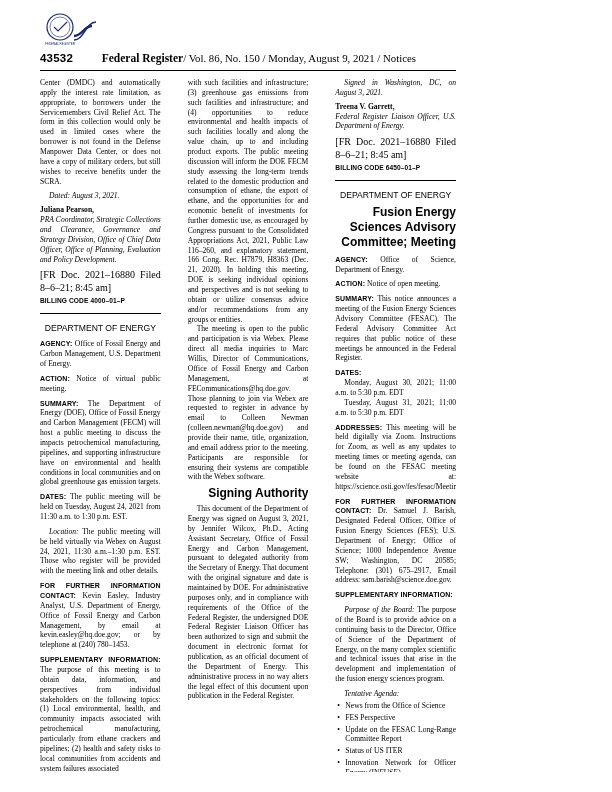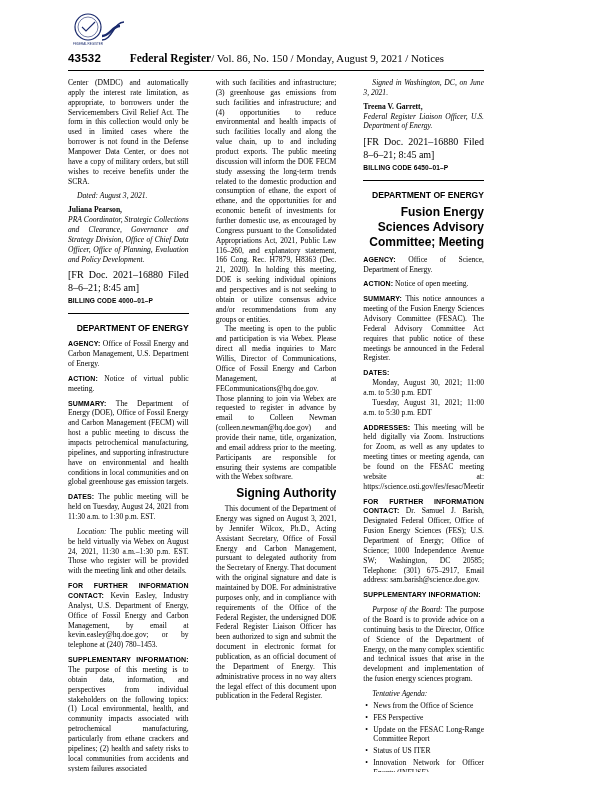--- a/index.html
+++ b/index.html
@@ -14,21 +14,20 @@
     color: #000000;
     position: relative;
     overflow: hidden;
   }
   .page {
     position: relative;
     width: 496px;
     height: 792px;
     box-sizing: border-box;
     padding: 12px;
-    margin-left: 28px;
   }
 
   
   .header {
     position: absolute;
     top: 30px;
     left: 40px;
     right: 40px;
     height: 34px;
   }
@@ -96,23 +95,23 @@
   p {
     margin: 0;
     text-indent: 9px;
   }
   p.noind { text-indent: 0; }
   .sp { margin-top: 5px; }
   .sp2 { margin-top: 7px; }
 
   .agency-head {
     font-family: "Liberation Sans", sans-serif;
-    font-weight: bold;
+    font-weight: normal;
     font-size: 8.6px;
-    text-align: right;
+    text-align: center;
     text-indent: 0;
     margin-top: 9px;
     margin-bottom: 3px;
   }
   .rule-thin {
     border-top: 1px solid #000;
     margin: 7px 0 6px 0;
     width: 100%;
   }
   .subhead {
@@ -226,21 +225,21 @@
     </div>
 
     <div class="col">
       <p class="noind">with such facilities and infrastructure; (3) greenhouse gas emissions from such facilities and infrastructure; and (4) opportunities to reduce environmental and health impacts of such facilities locally and along the value chain, up to and including product exports. The public meeting discussion will inform the DOE FECM study assessing the long-term trends related to the domestic production and consumption of ethane, the export of ethane, and the opportunities for and economic benefit of investments for further domestic use, as encouraged by Congress pursuant to the Consolidated Appropriations Act, 2021, Public Law 116–260, and explanatory statement, 166 Cong. Rec. H7879, H8363 (Dec. 21, 2020). In holding this meeting, DOE is seeking individual opinions and perspectives and is not seeking to obtain or utilize consensus advice and/or recommendations from any groups or entities.</p>
       <p>The meeting is open to the public and participation is via Webex. Please direct all media inquiries to Marc Willis, Director of Communications, Office of Fossil Energy and Carbon Management, at FECommunications@hq.doe.gov. Those planning to join via Webex are requested to register in advance by email to Colleen Newman (colleen.newman@hq.doe.gov) and provide their name, title, organization, and email address prior to the meeting. Participants are responsible for ensuring their systems are compatible with the Webex software.</p>
       <p class="subhead sp2">Signing Authority</p>
       <p>This document of the Department of Energy was signed on August 3, 2021, by Jennifer Wilcox, Ph.D., Acting Assistant Secretary, Office of Fossil Energy and Carbon Management, pursuant to delegated authority from the Secretary of Energy. That document with the original signature and date is maintained by DOE. For administrative purposes only, and in compliance with requirements of the Office of the Federal Register, the undersigned DOE Federal Register Liaison Officer has been authorized to sign and submit the document in electronic format for publication, as an official document of the Department of Energy. This administrative process in no way alters the legal effect of this document upon publication in the Federal Register.</p>
     </div>
 
     <div class="col">
-      <p class="ital-head">Signed in Washington, DC, on June 3, 2021.</p>
+      <p class="ital-head">Signed in Washington, DC, on August 3, 2021.</p>
       <p class="sig-name">Treena V. Garrett,</p>
       <p class="sig-title">Federal Register Liaison Officer, U.S. Department of Energy.</p>
       <p class="doc-line">[FR Doc. 2021–16880 Filed 8–6–21; 8:45 am]</p>
       <p class="billing">BILLING CODE 6450–01–P</p>
 
       <div class="rule-thin"></div>
 
       <p class="agency-head">DEPARTMENT OF ENERGY</p>
       <p class="subhead">Fusion Energy Sciences Advisory Committee; Meeting</p>
 

